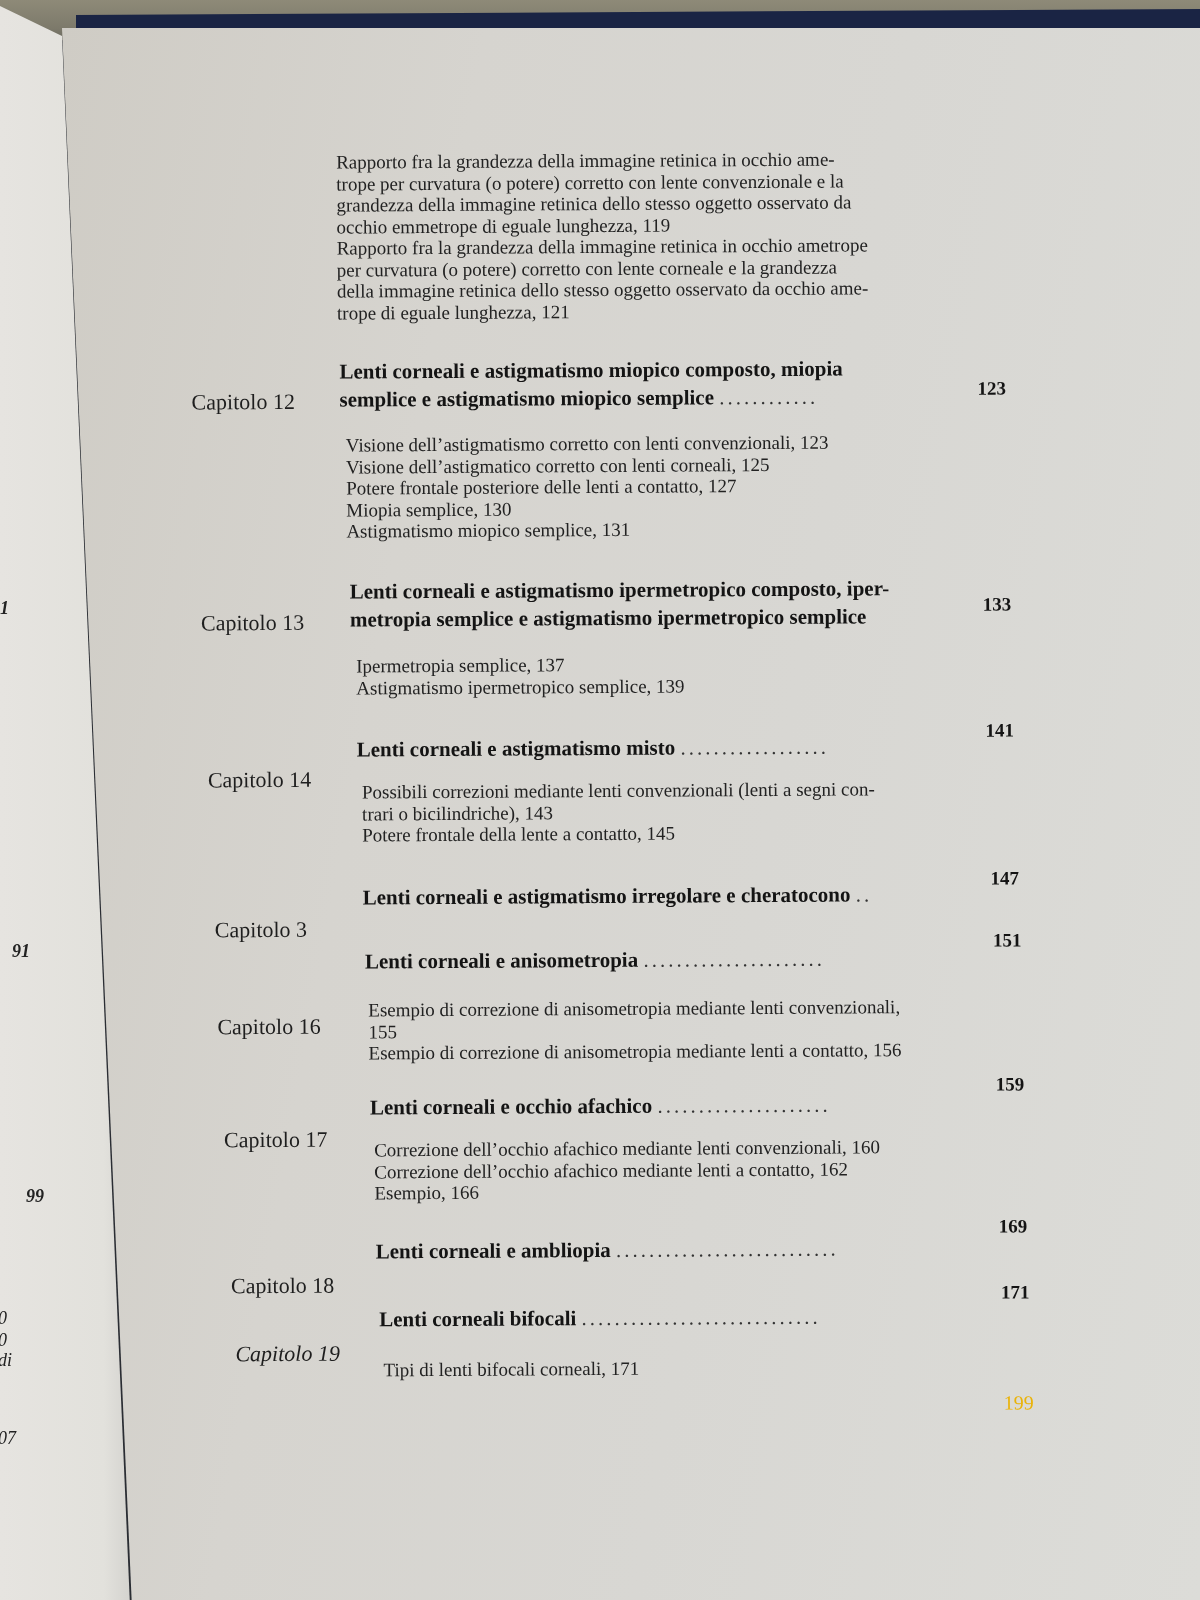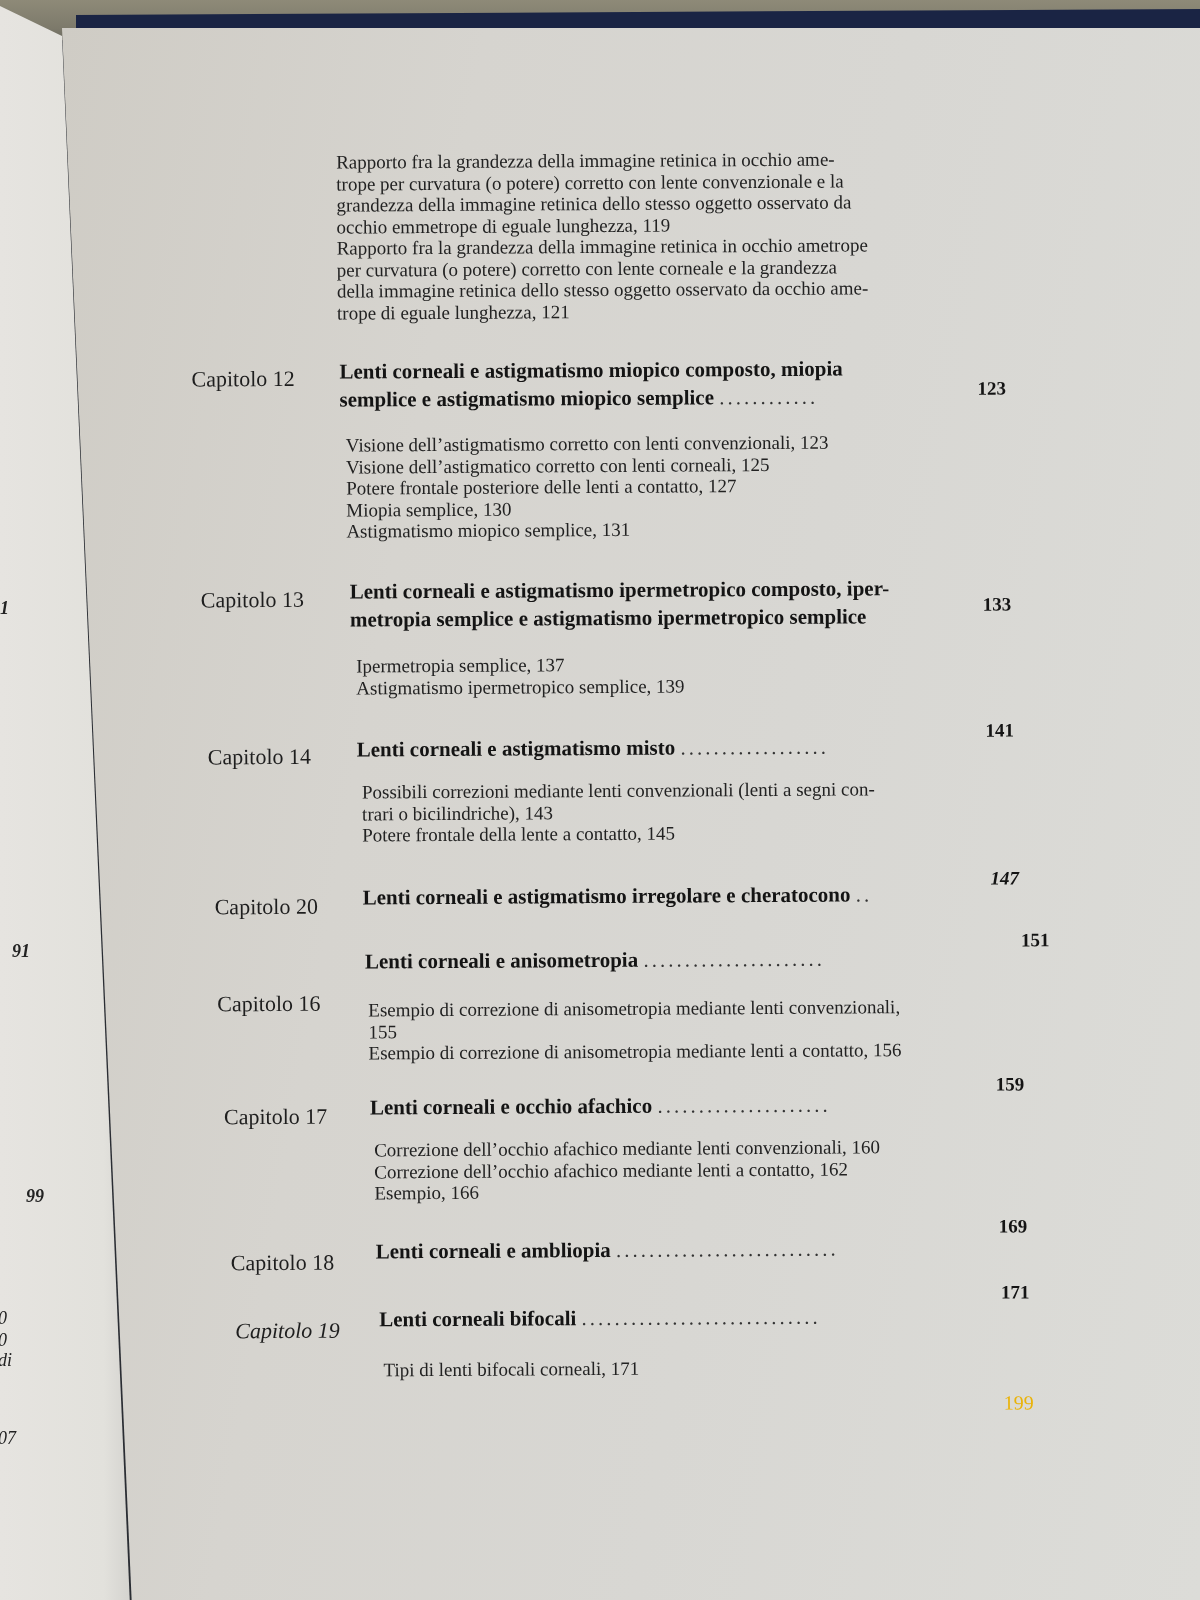--- a/index.html
+++ b/index.html
@@ -37,21 +37,21 @@
     position: absolute; left: 0; top: 0; width: 1200px; height: 1600px;
     transform-origin: 600px 800px;
     transform: rotate(-0.35deg);
   }
   .sub {
     position: absolute; font-size: 19px; line-height: 21.5px;
     color: #222; text-align: justify;
   }
   .sub div { white-space: nowrap; }
   .chapter-label {
-    position: absolute; font-size: 22px; color: #1e1e1e; white-space: nowrap;
+    position: absolute; font-size: 22px; color: #1e1e1e; white-space: nowrap; margin-top: 23px;
   }
   .chapter-title {
     position: absolute; font-size: 21px; font-weight: bold; color: #141414;
     line-height: 28px; white-space: nowrap;
   }
   .dots { font-weight: normal; letter-spacing: 3px; color: #333; }
   .page-num {
     position: absolute; font-size: 19px; font-weight: bold; color: #141414;
   }
   .folio {
@@ -118,31 +118,31 @@
   <div class="chapter-title" style="left:357px;top:734px;">
     <div><span>Lenti corneali e astigmatismo misto</span> <span class="dots">..................</span></div>
   </div>
   <span class="page-num" style="left:986px;top:722px;">141</span>
   <div class="sub" style="left:362px;top:780px;">
     <div>Possibili correzioni mediante lenti convenzionali (lenti a segni con-</div>
     <div>trari o bicilindriche), 143</div>
     <div>Potere frontale della lente a contatto, 145</div>
   </div>
 
-  <span class="chapter-label" style="left:214px;top:892px;">Capitolo 20</span>
+  <span class="chapter-label" style="left:214px;top:892px;">Capitolo 3</span>
   <div class="chapter-title" style="left:362px;top:882px;">
     <div><span>Lenti corneali e astigmatismo irregolare e cheratocono</span> <span class="dots">..</span></div>
   </div>
-  <span class="page-num" style="left:990px;top:870px;font-style:italic;">147</span>
+  <span class="page-num" style="left:990px;top:870px;">147</span>
 
   <span class="chapter-label" style="left:216px;top:989px;">Capitolo 16</span>
   <div class="chapter-title" style="left:364px;top:946px;">
     <div><span>Lenti corneali e anisometropia</span> <span class="dots">......................</span></div>
   </div>
-  <span class="page-num" style="left:1020px;top:932px;">151</span>
+  <span class="page-num" style="left:992px;top:932px;">151</span>
   <div class="sub" style="left:367px;top:998px;">
     <div>Esempio di correzione di anisometropia mediante lenti convenzionali,</div>
     <div>155</div>
     <div>Esempio di correzione di anisometropia mediante lenti a contatto, 156</div>
   </div>
 
   <span class="chapter-label" style="left:222px;top:1102px;">Capitolo 17</span>
   <div class="chapter-title" style="left:368px;top:1092px;">
     <div><span>Lenti corneali e occhio afachico</span> <span class="dots">.....................</span></div>
   </div>

